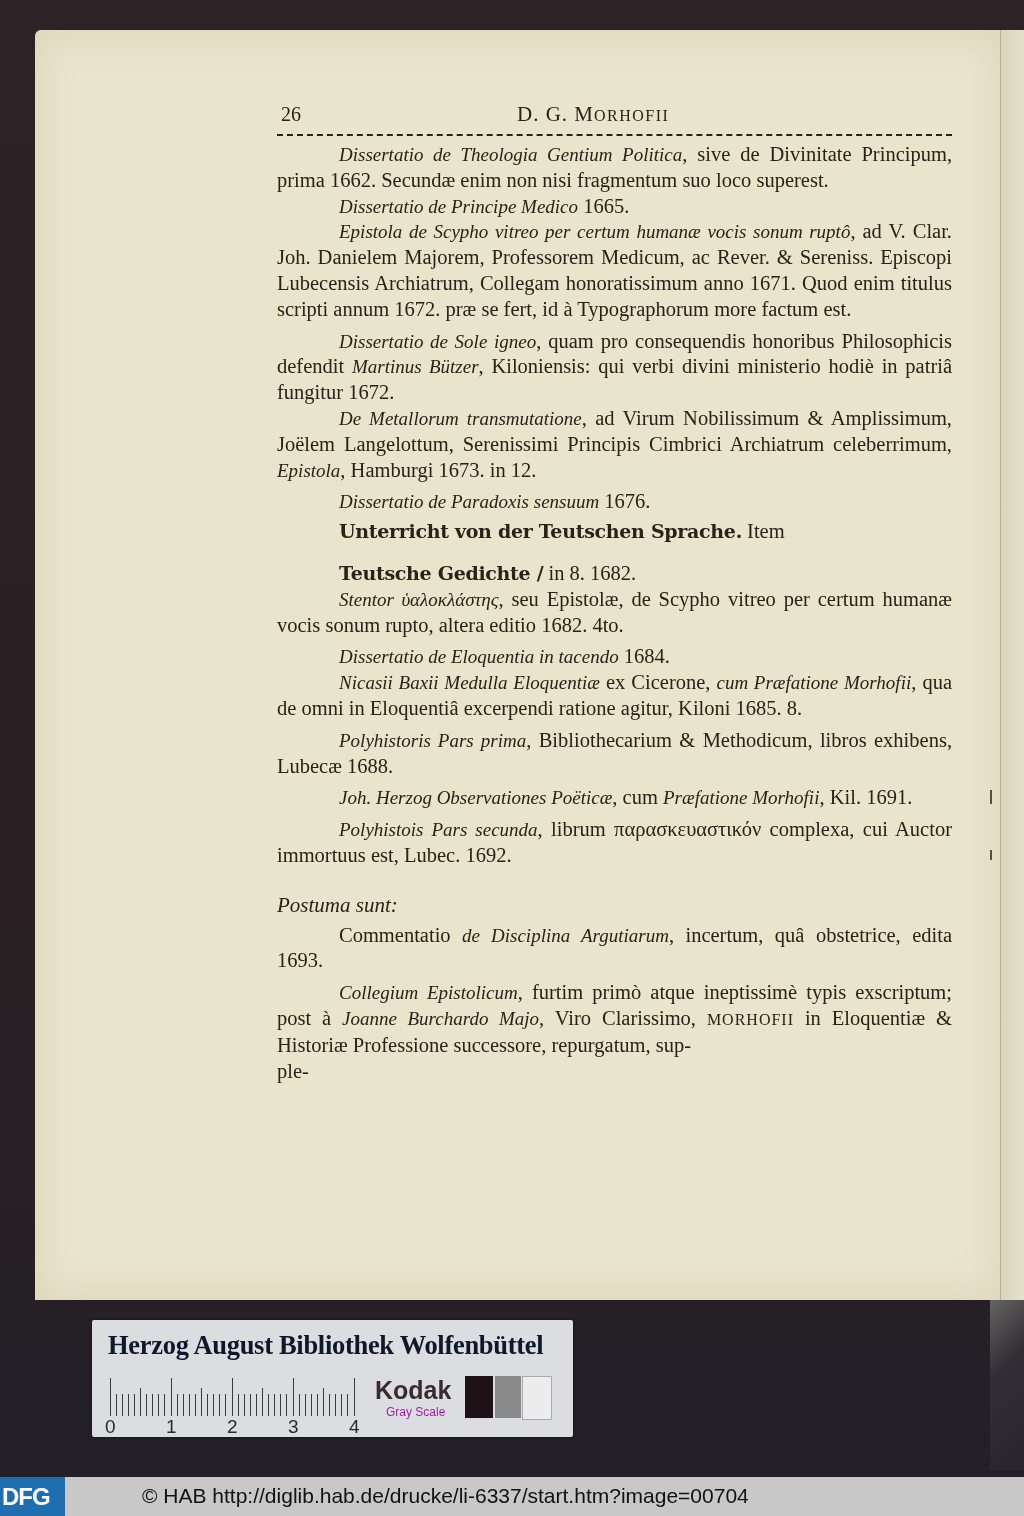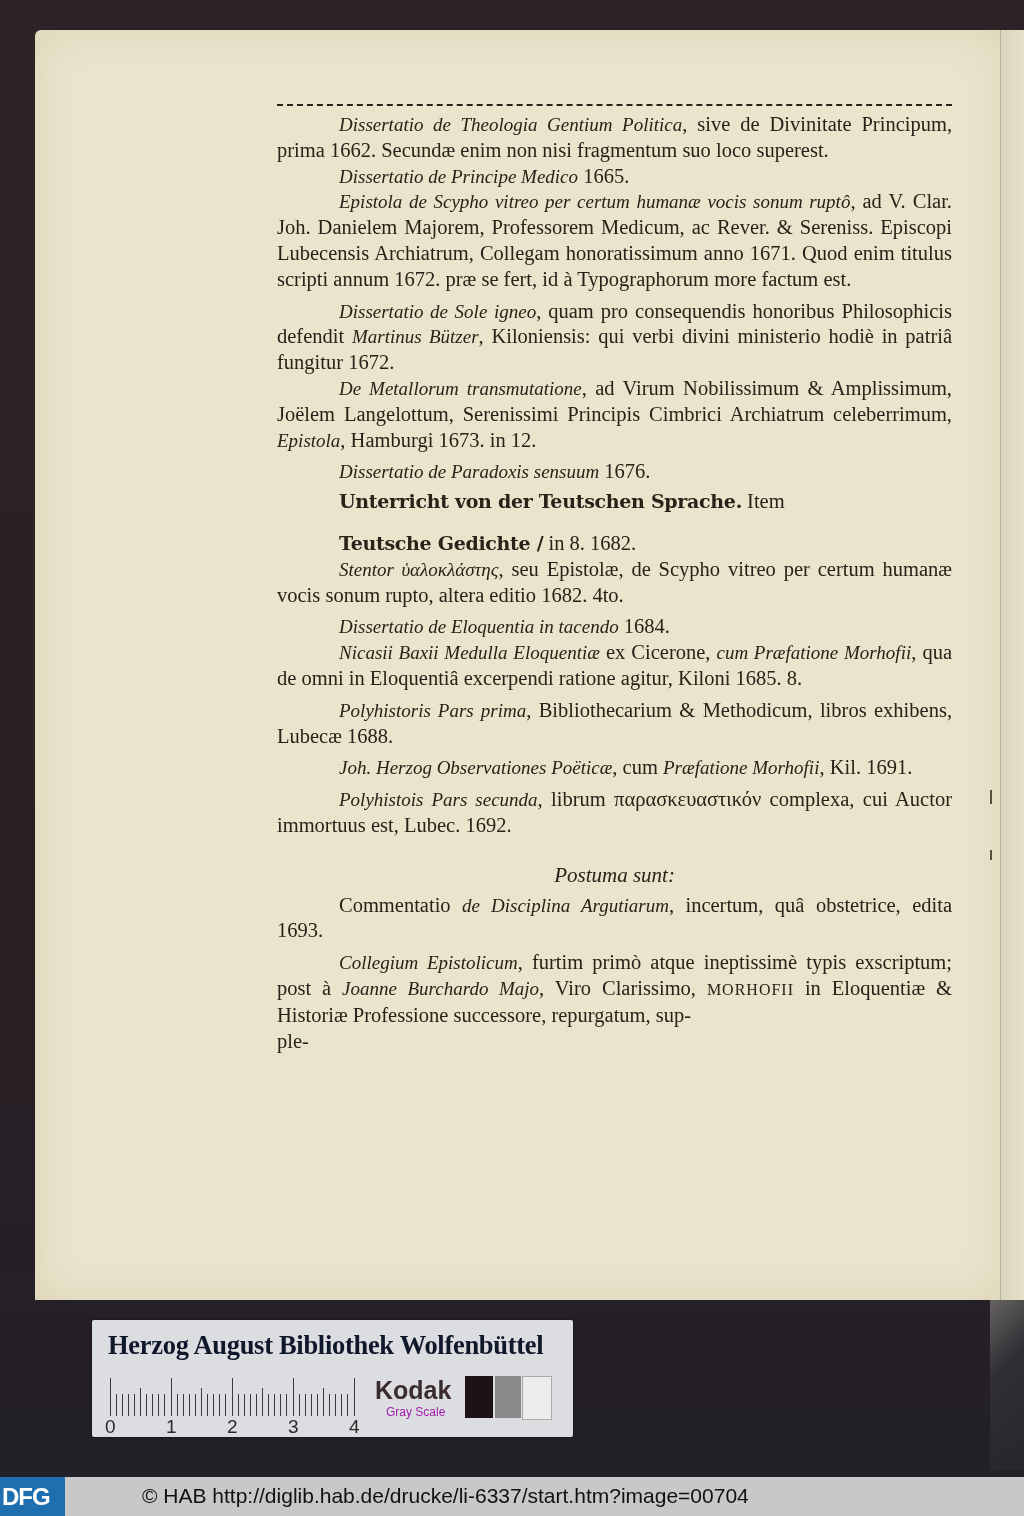--- a/index.html
+++ b/index.html
@@ -32,21 +32,21 @@
   .folio { position:absolute; left:4px; top:2px; font-size:20px; }
   .head-title { position:absolute; left:240px; top:2px; font-size:21px; letter-spacing:1px; }
   .head-title .sc { font-size:16px; letter-spacing:1.5px; }
   .rule { height:0; border-top:2.5px dashed #2a2118; margin:4px 0 6px 0; }
   .para { text-align:justify; text-indent:62px; margin:0; }
   .para i { font-size:19px; }
   .blackletter {
     font-family: "DejaVu Serif", serif; font-weight:bold; font-size:19px; letter-spacing:-0.3px;
   }
   .gap { height:6px; }
-  .section-head { text-align:center; font-style:italic; font-size:21px; margin:24px 0 4px 0; }
+  .section-head { font-style:italic; font-size:21px; margin:24px 0 4px 0; }
   .catch { text-align:left; margin:0; }
   .sc-inline { font-size:16px; letter-spacing:1px; }
   .stray-mark { position:absolute; left:990px; width:2px; height:14px; background:#5a4d3b; }
 
   .scale-card {
     position:absolute; left:92px; top:1320px; width:481px; height:117px;
     background:#dcdde0; border-radius:2px; box-shadow:0 0 3px rgba(0,0,0,.6);
   }
   .scale-title {
     position:absolute; left:16px; top:10px; font-family:"Liberation Serif",serif;
@@ -74,20 +74,24 @@
 </head>
 <body>
 
 <div class="page"></div>
 <div class="gutter"></div>
 <div class="gutter-shadow"></div>
 <div class="stray-mark" style="top:790px"></div>
 <div class="stray-mark" style="top:850px;height:10px"></div>
 
 <div class="text-block">
+  <div class="running-head">
+    <span class="folio">26</span>
+    <span class="head-title"><span>D. G. M</span><span class="sc">ORHOFII</span></span>
+  </div>
   <div class="rule"></div>
 
   <p class="para"><i>Dissertatio de Theologia Gentium Politica</i><span>, sive de Divinitate Principum, prima 1662. Secundæ enim non nisi fragmentum suo loco superest.</span></p>
   <p class="para"><i>Dissertatio de Principe Medico</i><span> 1665.</span></p>
   <p class="para"><i>Epistola de Scypho vitreo per certum humanæ vocis sonum ruptô</i><span>, ad V. Clar. Joh. Danielem Majorem, Professorem Medicum, ac Rever. &amp; Sereniss. Episcopi Lubecensis Archiatrum, Collegam honoratissimum anno 1671. Quod enim titulus scripti annum 1672. præ se fert, id à Typographorum more factum est.</span></p>
   <div class="gap"></div>
   <p class="para"><i>Dissertatio de Sole igneo</i><span>, quam pro consequendis honoribus Philosophicis defendit </span><i>Martinus Bützer</i><span>, Kiloniensis: qui verbi divini ministerio hodiè in patriâ fungitur 1672.</span></p>
   <p class="para"><i>De Metallorum transmutatione</i><span>, ad Virum Nobilissimum &amp; Amplissimum, Joëlem Langelottum, Serenissimi Principis Cimbrici Archiatrum celeberrimum, </span><i>Epistola</i><span>, Hamburgi 1673. in 12.</span></p>
   <div class="gap"></div>
   <p class="para"><i>Dissertatio de Paradoxis sensuum</i><span> 1676.</span></p>

